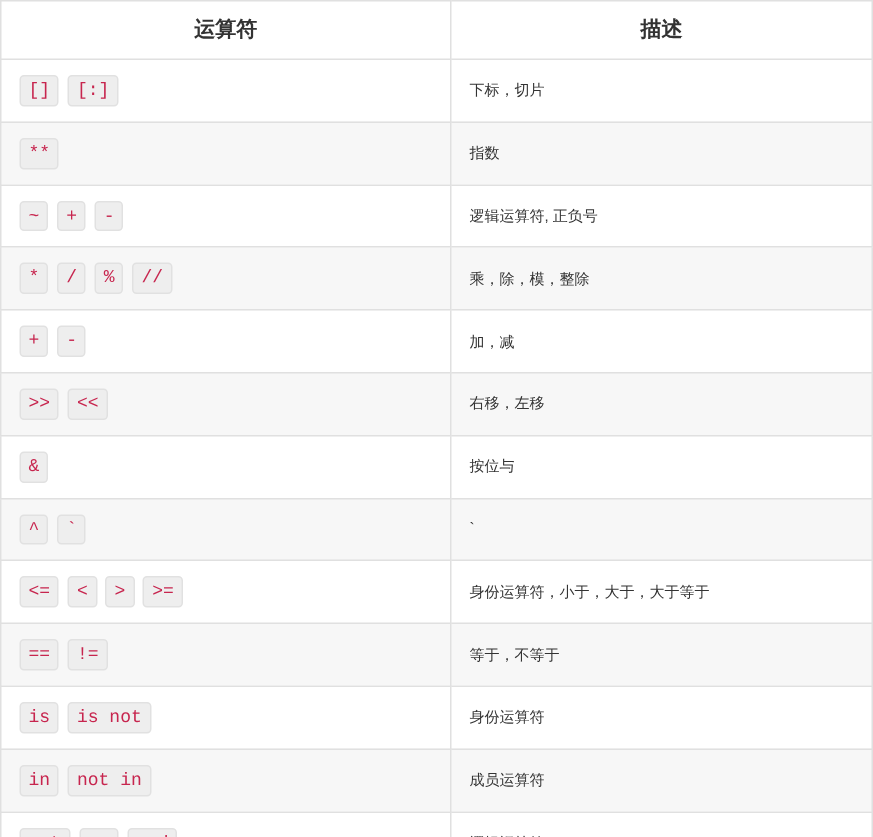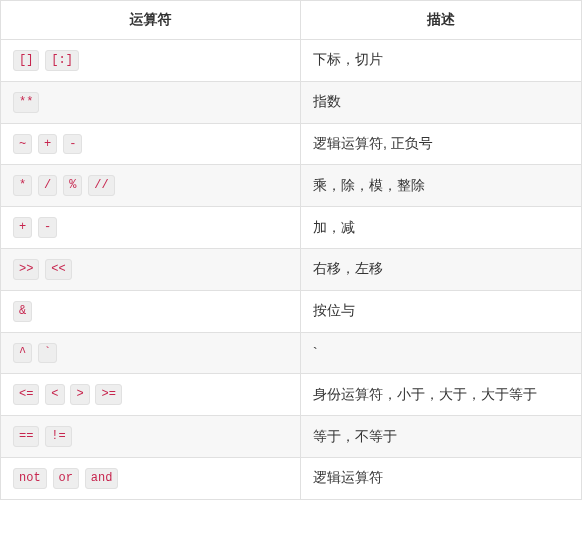--- a/index.html
+++ b/index.html
@@ -46,21 +46,21 @@
     padding: 1px 5px;
     margin: 1px 2px 1px 0;
     font-family: Consolas, Menlo, Monaco, "Courier New", monospace;
     font-size: 12px;
     color: #c7254e;
     line-height: 1.4;
     vertical-align: middle;
   }
   td.desc {
     color: #333;
-    font-size: 14px;
+    font-size: 10px;
   }
   .container { position: relative; width: 582px; }
 </style>
 </head>
 <body>
 
 <div class="container">
 <table>
   <colgroup>
     <col class="op-col">
@@ -107,19 +107,27 @@
         </tr>
         <tr>
           <td><code class="op">&lt;=</code> <code class="op">&lt;</code> <code class="op">&gt;</code> <code class="op">&gt;=</code> </td>
           <td class="desc">身份运算符，小于，大于，大于等于</td>
         </tr>
         <tr>
           <td><code class="op">==</code> <code class="op">!=</code> </td>
           <td class="desc">等于，不等于</td>
         </tr>
         <tr>
+          <td><code class="op">is</code> <code class="op">is not</code> </td>
+          <td class="desc">身份运算符</td>
+        </tr>
+        <tr>
+          <td><code class="op">in</code> <code class="op">not in</code> </td>
+          <td class="desc">成员运算符</td>
+        </tr>
+        <tr>
           <td><code class="op">not</code> <code class="op">or</code> <code class="op">and</code> </td>
           <td class="desc">逻辑运算符</td>
         </tr>
       </tbody>
 </table>
 
 </div>
 
 </body></html>

